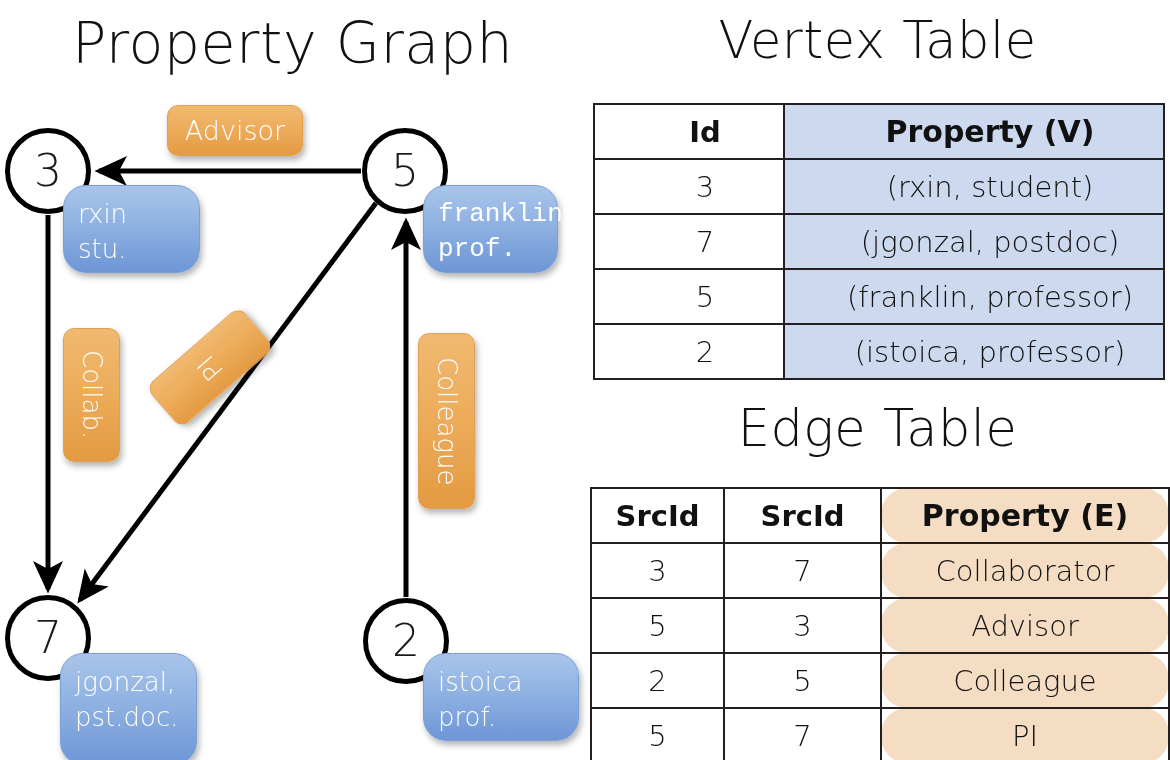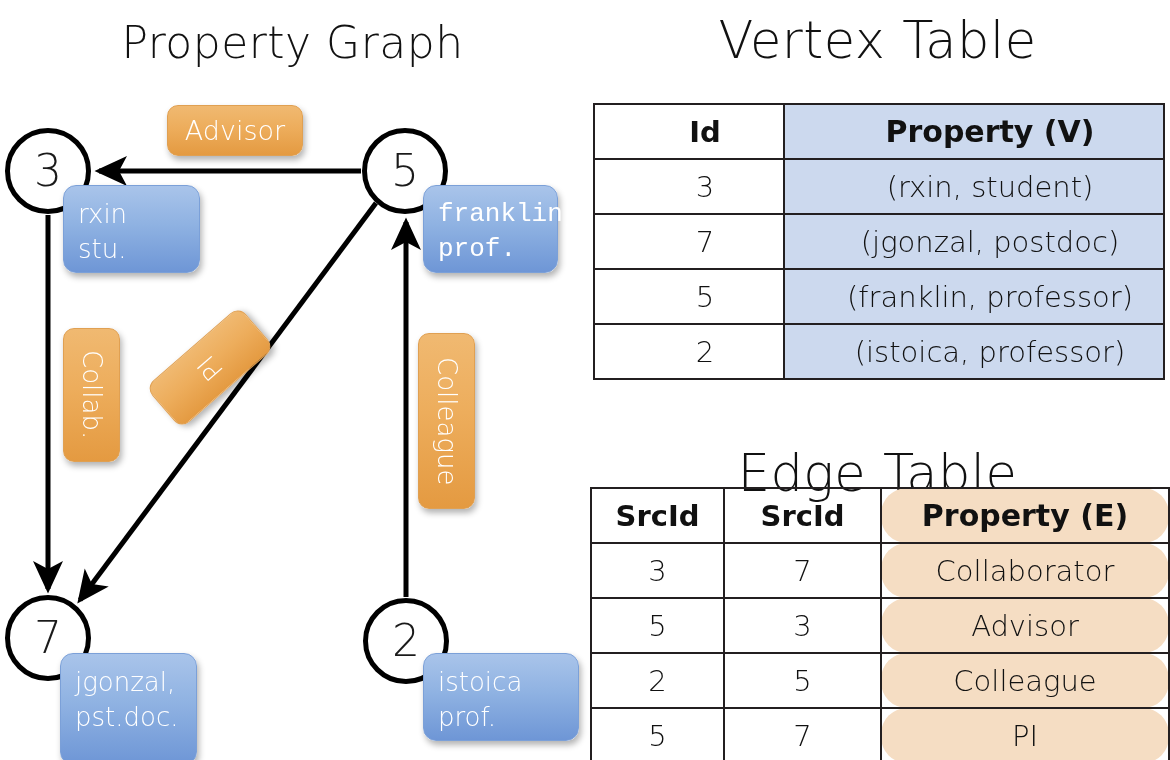--- a/index.html
+++ b/index.html
@@ -21,35 +21,34 @@
     position: absolute;
     font-family: "DejaVu Sans", sans-serif;
     font-weight: 300;
     color: #111111;
     white-space: nowrap;
     letter-spacing: 0.5px;
   }
   #title-property-graph {
     left: 0; top: 14px; width: 585px;
     text-align: center;
-    font-size: 44px;
+    font-size: 57px;
     line-height: 58px;
   }
   #title-vertex-table {
     left: 585px; top: 12px; width: 585px;
     text-align: center;
     font-size: 51px;
     line-height: 58px;
   }
   #title-edge-table {
     left: 585px; top: 400px; width: 585px;
     text-align: center;
     font-size: 51px;
     line-height: 58px;
-    margin-top: 45px;
   }
 
   
   #graph-panel {
     position: absolute;
     left: 0; top: 0;
     width: 585px; height: 760px;
   }
   #graph-edges {
     position: absolute;
@@ -75,21 +74,21 @@
     z-index: 5;
   }
   #node-3 { left: 5px;   top: 128px; }
   #node-5 { left: 362px; top: 128px; }
   #node-7 { left: 5px;   top: 595px; }
   #node-2 { left: 363px; top: 598px; }
 
   
   .prop-box-blue {
     position: absolute;
-    border-radius: 13px;
+    border-radius: 23px;
     box-sizing: border-box;
     background: linear-gradient(to bottom, #a9c4ea 0%, #8fb2e2 45%, #6e96d6 100%);
     border: 1px solid #7ba0d8;
     box-shadow: 2px 4px 6px rgba(0,0,0,0.30);
     color: #ffffff;
     font-family: "DejaVu Sans", sans-serif;
     font-weight: 300;
     font-size: 26px;
     line-height: 35px;
     padding: 11px 0 0 14px;

